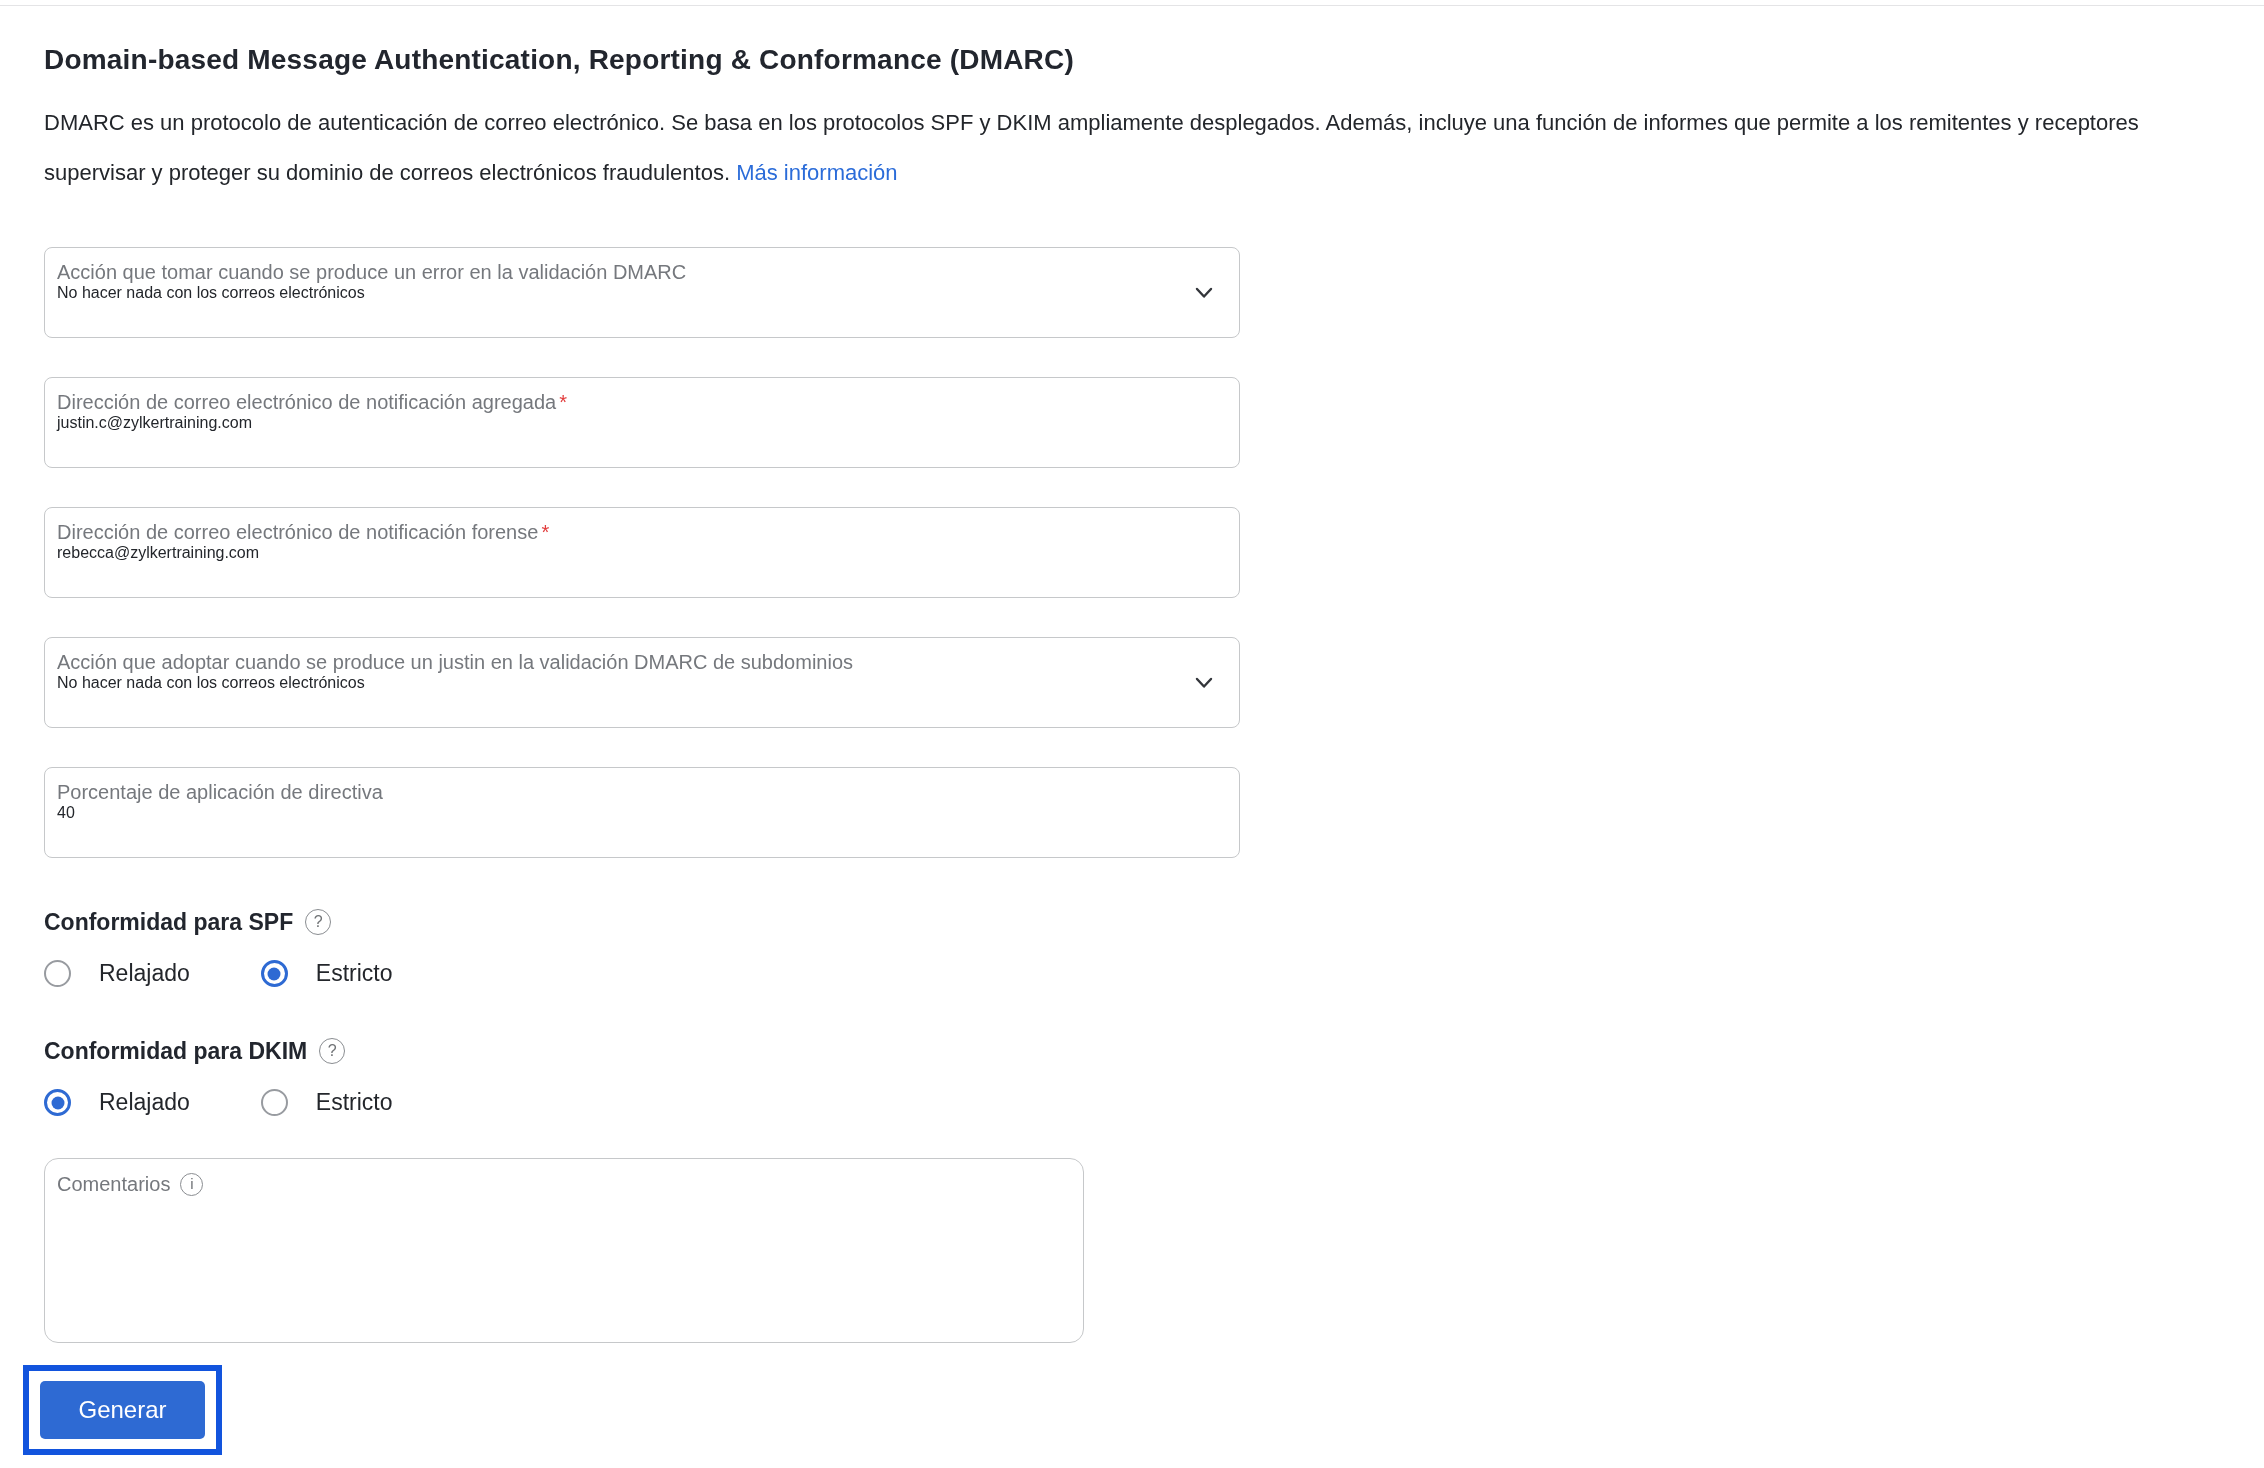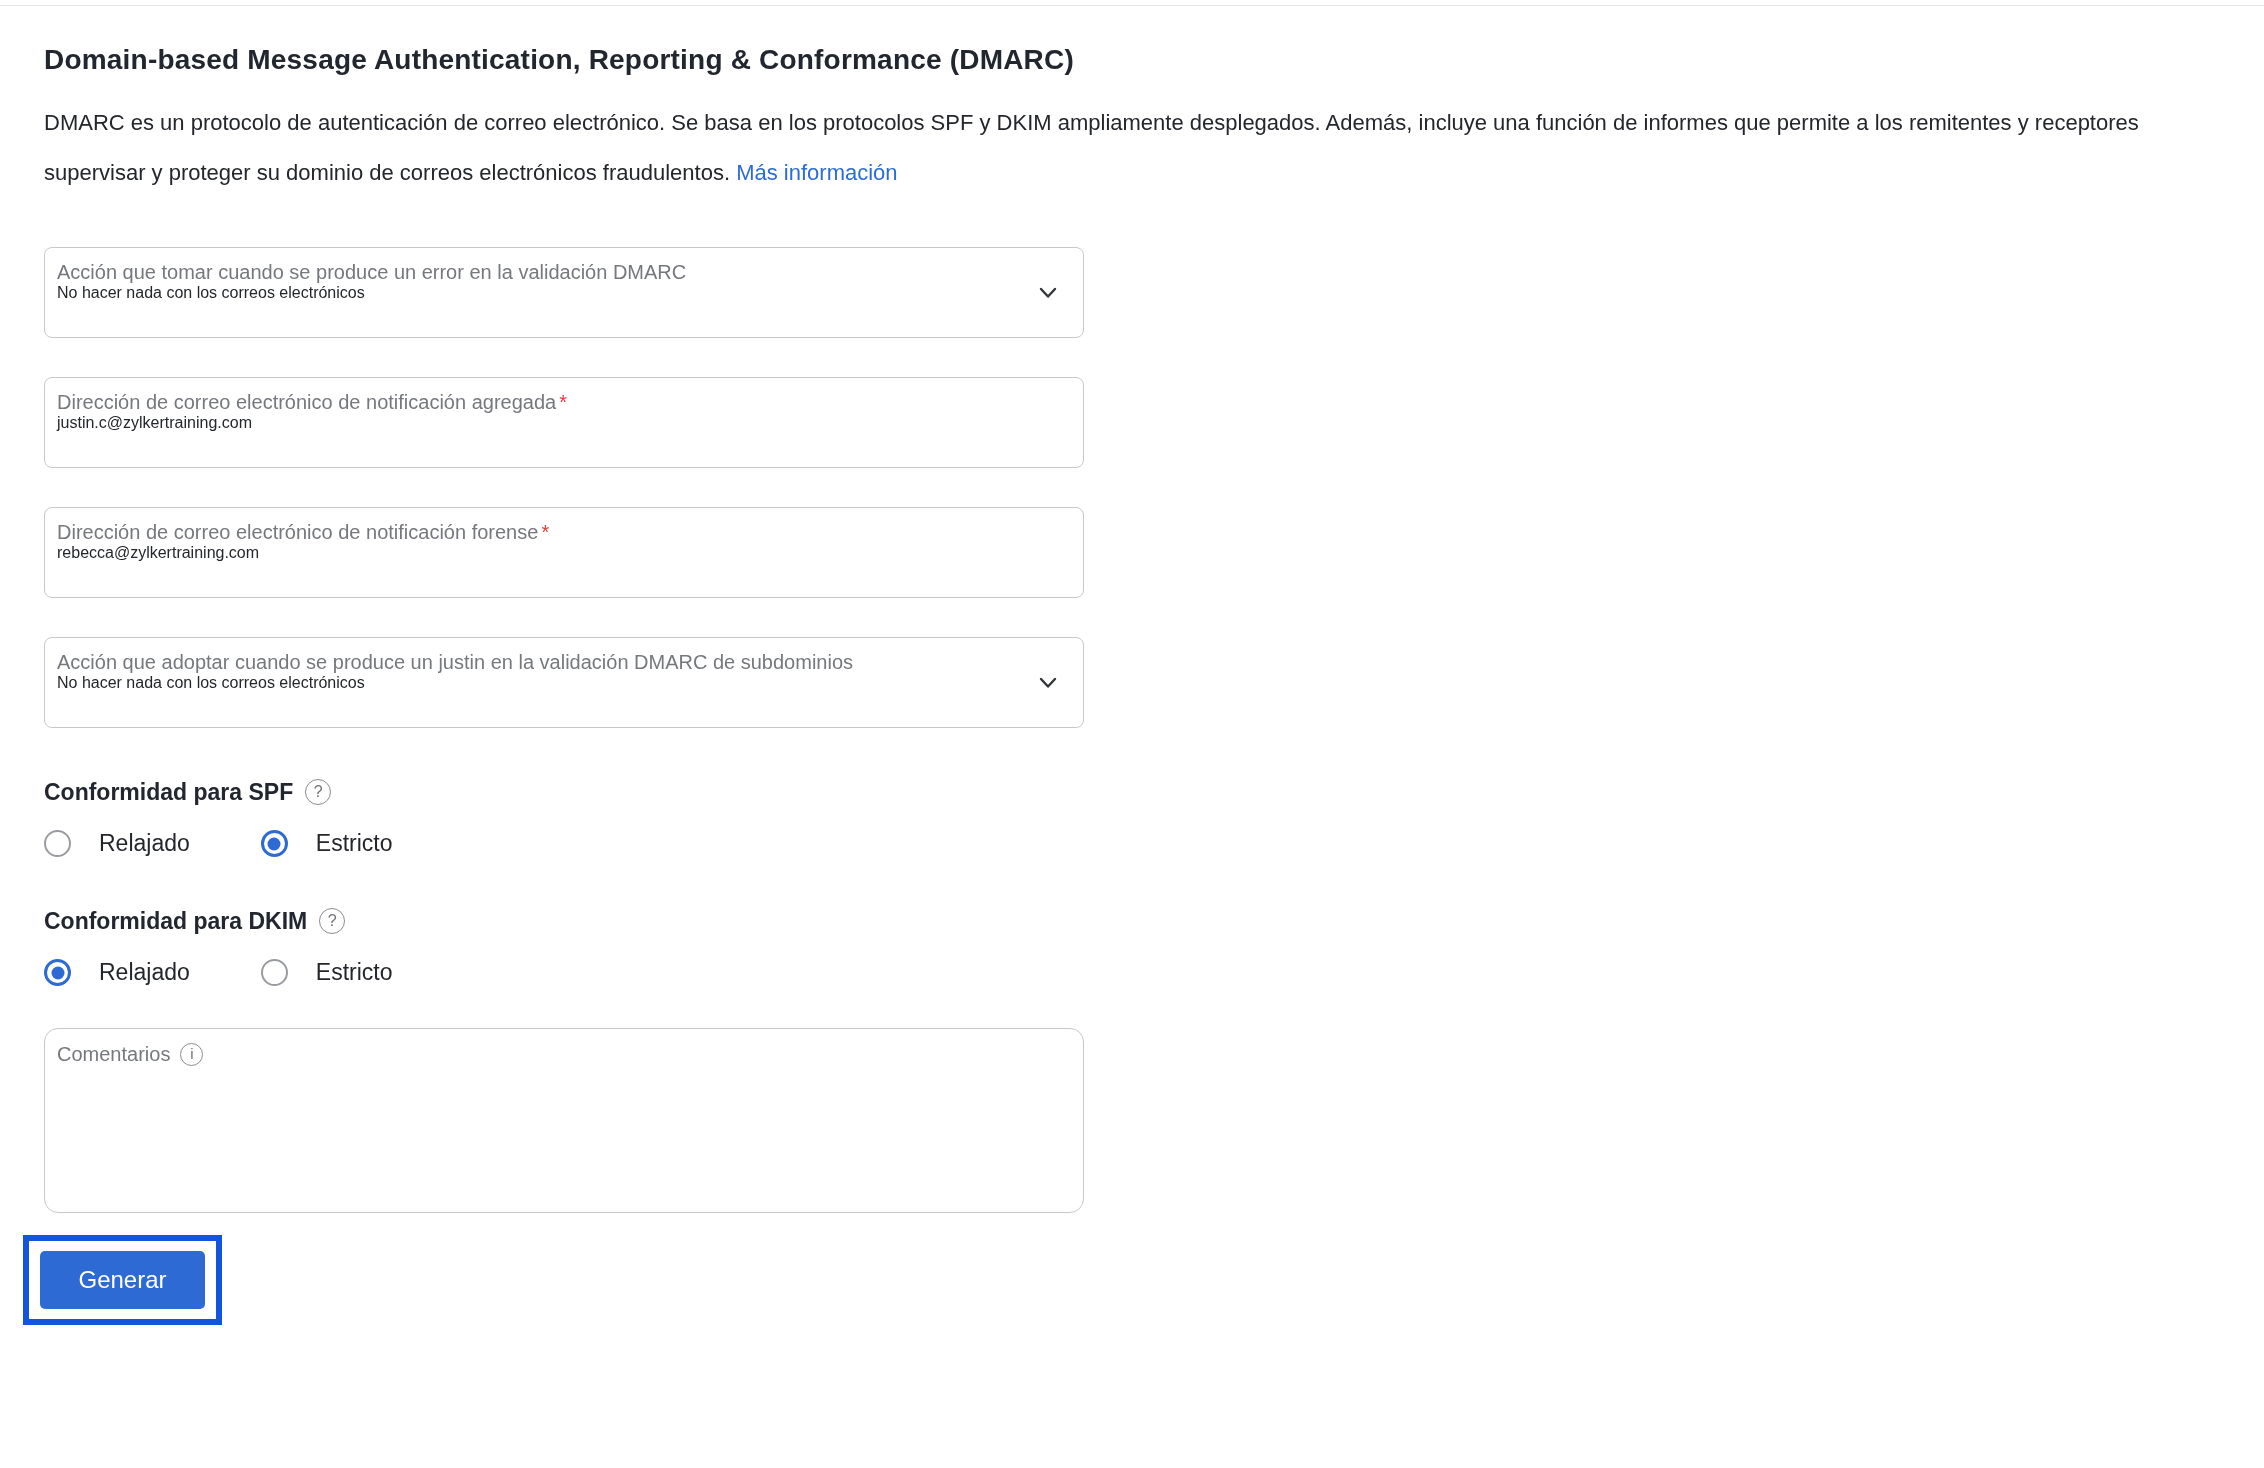--- a/index.html
+++ b/index.html
@@ -34,21 +34,21 @@
     max-width: 2176px;
   }
   .learn-more {
     color: #2b6cd9;
     text-decoration: none;
     cursor: pointer;
   }
   .form-col { width: 1040px; }
   .field {
     position: relative;
-    width: 1040px;
+    width: 1196px;
     height: 91px;
     border: 1px solid #c6c8ca;
     border-radius: 8px;
     background: #fff;
     padding: 13px 60px 0 12px;
     margin-top: 39px;
     cursor: pointer;
   }
   .field:first-of-type { margin-top: 49px; }
   .field-label {
@@ -220,20 +220,24 @@
     </div>
 
     <div class="field">
       <div class="field-label">Acción que adoptar cuando se produce un justin en la validación DMARC de subdominios</div>
       <div class="field-value">No hacer nada con los correos electrónicos</div>
       <svg class="chevron-icon" viewBox="0 0 18 12" fill="none">
         <polyline points="2,2 9,9.5 16,2" stroke="#33363b" stroke-width="2.4" stroke-linecap="round" stroke-linejoin="round" fill="none"></polyline>
       </svg>
     </div>
 
+    <div class="field">
+      <div class="field-label">Porcentaje de aplicación de directiva</div>
+      <div class="field-value">40</div>
+    </div>
 
     <div class="section-label-row">
       <span class="section-label">Conformidad para SPF</span>
       <span class="circle-icon">?</span>
     </div>
     <div class="radio-row">
       <div class="radio-option">
         <span class="radio-circle"></span>
         <span class="radio-label">Relajado</span>
       </div>

